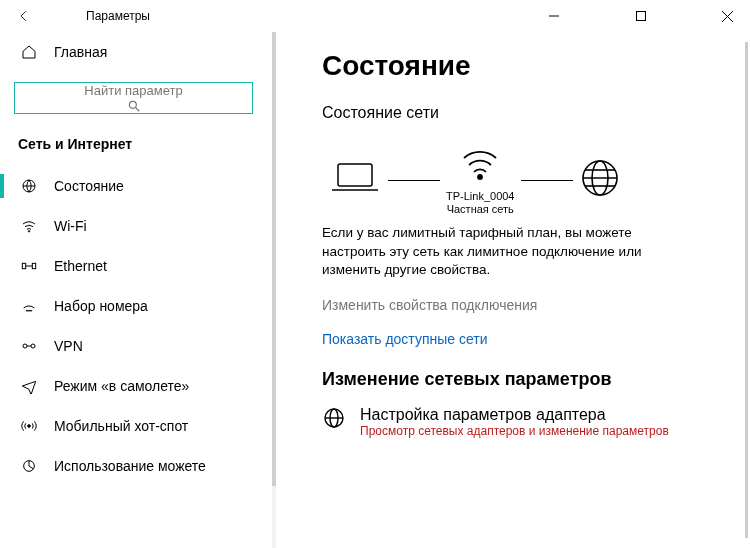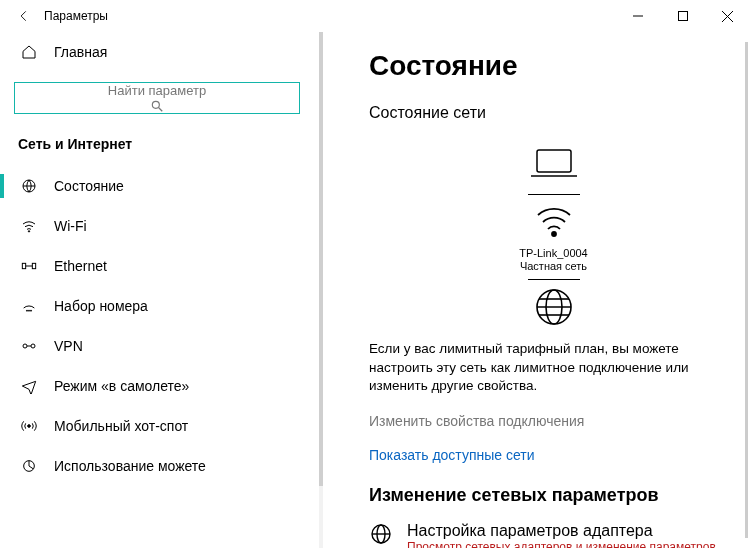--- a/index.html
+++ b/index.html
@@ -1,39 +1,39 @@
 <!DOCTYPE html>
 <html><head>
 <meta charset="utf-8">
 <style>
   * { box-sizing: border-box; }
   html, body { margin:0; padding:0; font-family: "Segoe UI", Arial, sans-serif; background:#fff; color:#000; }
   .window { width:750px; height:548px; position:relative; overflow:hidden; background:#fff; }
-  .titlebar { height:32px; display:flex; align-items:center; padding-left:8px; }
+  .titlebar { height:32px; display:flex; align-items:center; padding-left:8px;gap:42px; }
   .tb-back { width:32px; height:32px; display:flex; align-items:center; justify-content:center; }
   .tb-title { font-size:12px; padding-left:4px; }
   .tb-spacer { flex:1; }
   .tb-btn { width:45px; height:32px; display:flex; align-items:center; justify-content:center; font-size:10px; color:#000; }
   .body { display:flex; height:calc(100% - 32px); }
-  .sidebar { width:323px; padding:0 9px 0 0; display:flex; flex-direction:column; }
+  .sidebar { width:276px; padding:0 9px 0 0; display:flex; flex-direction:column; }
   .home { display:flex; align-items:center; height:40px; padding-left:20px; gap:16px; font-size:14px; }
   .home svg, .nav-item svg { flex:0 0 auto; }
   .search { margin:10px 14px 18px 14px; height:32px; border:1px solid #13b5aa; display:flex; align-items:center; padding:0 8px; color:#777; font-size:13px;flex-direction:column; }
   .search span { flex:1; }
   .section { font-weight:600; font-size:14px; padding:4px 18px 14px 18px; }
   .nav-item { height:40px; display:flex; align-items:center; padding-left:20px; gap:16px; font-size:14px; position:relative; }
   .nav-item.active::before { content:""; position:absolute; left:0; top:8px; bottom:8px; width:4px; background:#13b5aa; }
   .scrollbar-left { position:absolute; right:0; top:0; bottom:0; width:4px; background:#f2f2f2; }
   .scrollbar-left .thumb { position:absolute; top:0; height:88%; width:100%; background:#cfcfcf; }
   .main { flex:1; padding:18px 18px 0 46px; overflow:hidden; position:relative; }
   .scrollbar-right { position:absolute; right:2px; top:10px; bottom:10px; width:3px; background:#ccc; }
   h1 { font-weight:600; font-size:28px; margin:0 0 22px 0; }
   h2 { font-weight:400; font-size:16px; margin:0 0 18px 0; }
   h3 { font-weight:600; font-size:18px; margin:22px 0 16px 0; }
-  .diagram { display:flex; align-items:center; gap:6px; padding:4px 0 4px 6px;flex-direction:column; }
+  .diagram { display:flex; align-items:center; gap:6px; padding:4px 0 4px 6px; }
   .dline { width:52px; height:0; border-top:1.5px solid #000; }
   .net-label { text-align:center; font-size:11px; line-height:1.2; margin-top:2px; }
   .connected-title { font-weight:600; font-size:16px; margin-top:18px; }
   .desc { font-size:13.5px; line-height:1.35; margin-top:4px; max-width:370px; }
   .link-grey { color:#777; font-size:14px; margin-top:18px; }
   .link-blue { color:#0a66c2; font-size:14px; margin-top:18px; }
   .adapter { display:flex; gap:14px; align-items:flex-start; margin-top:6px; }
   .adapter .t1 { font-size:16px; }
   .adapter .t2 { font-size:12px; color:#b91c1c; }
   .icon { display:inline-flex; width:18px; height:18px; align-items:center; justify-content:center; }

